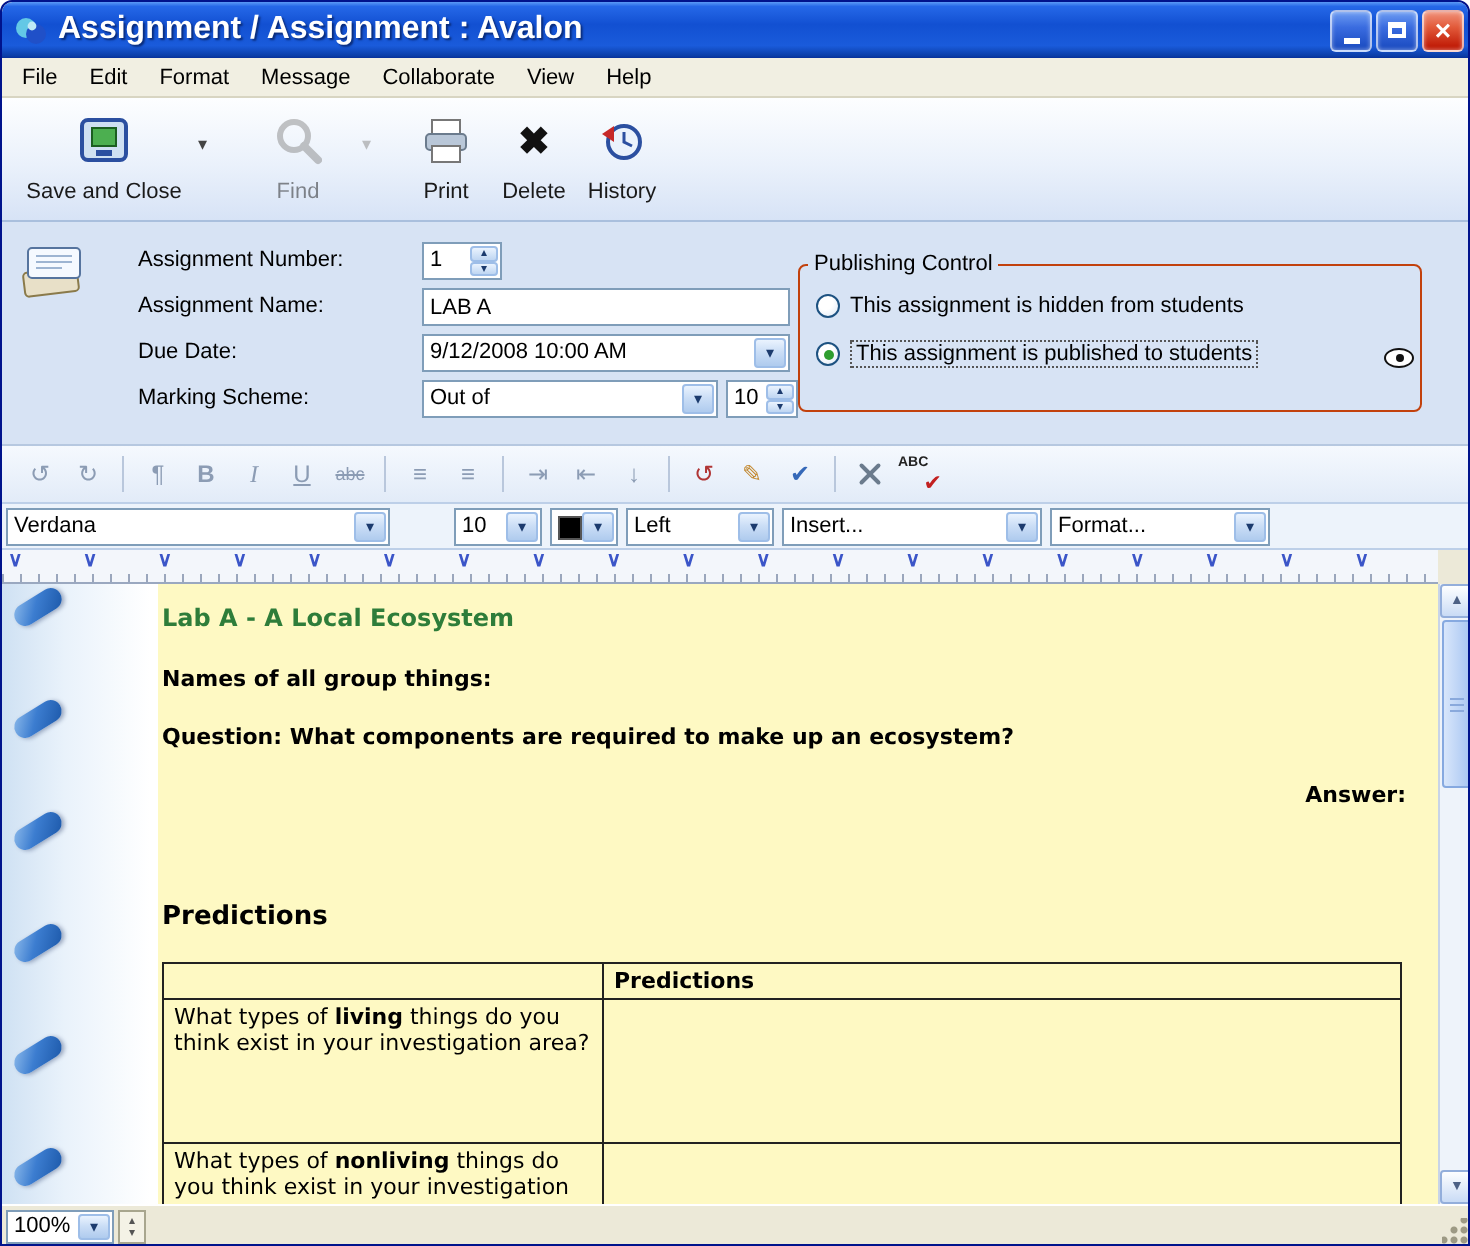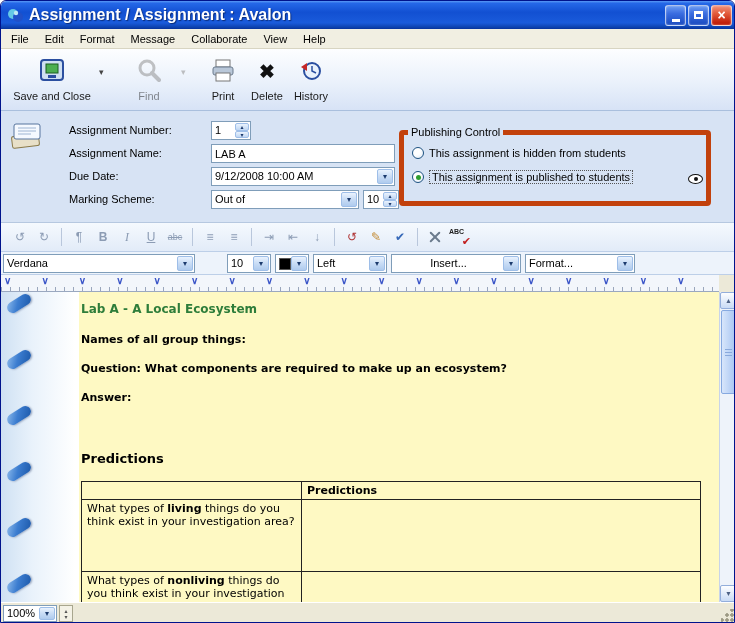--- a/index.html
+++ b/index.html
@@ -75,21 +75,21 @@
   }
   .spin-value { position:absolute; left:3px; top:2px; right:16px; }
   .spin-btns { position:absolute; right:1px; top:1px; bottom:1px; width:14px; display:flex; flex-direction:column; }
   .spin-up,.spin-down {
     flex:1; background:linear-gradient(180deg,#EAF3FE,#BFD6F2);
     border:1px solid #9EBEE8; border-radius:2px; font-size:6px; line-height:7px;
     color:#1C3B6E; text-align:center; overflow:hidden;
   }
   .pubctrl {
     position:absolute; left:398px; top:15px; width:312px; height:80px;
-    border:5px solid #c2410c; border-radius:4px; background:transparent;
+    border:1px solid #c2410c; border-radius:4px; background:transparent;
   }
   .pubctrl legend { font-size:11px; padding:0 3px; margin-left:4px; color:#000; }
   .radio-row { position:absolute; left:8px; display:flex; align-items:center; gap:5px; font-size:11px; }
   .radio-circle {
     width:12px; height:12px; border-radius:50%; border:1px solid #1D5281;
     background:radial-gradient(circle at 35% 30%,#fff 40%,#DCE8F5); position:relative; flex:0 0 auto;
   }
   .radio-circle.sel::after {
     content:""; position:absolute; left:3px; top:3px; width:5px; height:5px;
     border-radius:50%; background:#2F9E2F;
@@ -161,21 +161,21 @@
     position:absolute; left:5px; width:26px; height:11px; border-radius:6px;
     background:linear-gradient(135deg,#8FBCEC 0%,#3C7DD0 45%,#1B57A8 100%);
     transform:rotate(-32deg); box-shadow:1px 1px 2px rgba(10,30,80,.35);
   }
   .doc-content {
     position:absolute; left:80px; top:10px; width:622px;
     font-family:"DejaVu Sans", sans-serif; font-size:11px; color:#000;
   }
   .doc-heading { font-size:12px; font-weight:bold; color:#2E7D3A; margin-bottom:17px; }
   .doc-line { font-weight:bold; margin-bottom:16px; }
-  .doc-line.answer { margin-bottom:47px; }
+  .doc-line.answer { margin-bottom:47px;text-align:right; }
   .doc-section { font-size:13px; font-weight:bold; margin-bottom:15px; }
   .doc-table { border-collapse:collapse; width:620px; table-layout:fixed; }
   .doc-table td { border:1px solid #222; font-size:11px; padding:2px 5px; vertical-align:top; }
   .doc-table .col-q { width:220px; }
   .doc-table .hdr { font-weight:bold; height:18px; }
   .doc-table .row-tall { height:72px; }
   .doc-table .row-cut { height:120px; }
 
   
   .scrollbar {
@@ -411,21 +411,21 @@
       <span class="combo-btn">▾</span>
     </div>
     <div class="xp-combo" style="left:274px; width:34px;">
       <span class="swatch-box"></span>
       <span class="combo-btn">▾</span>
     </div>
     <div class="xp-combo" style="left:312px; width:74px;">
       <span class="combo-value">Left</span>
       <span class="combo-btn">▾</span>
     </div>
-    <div class="xp-combo" style="left:390px; width:130px;text-align:center;">
+    <div class="xp-combo" style="left:390px; width:130px;">
       <span class="combo-value">Insert...</span>
       <span class="combo-btn">▾</span>
     </div>
     <div class="xp-combo" style="left:524px; width:110px;">
       <span class="combo-value">Format...</span>
       <span class="combo-btn">▾</span>
     </div>
   </div>
 
   <div class="ruler">

